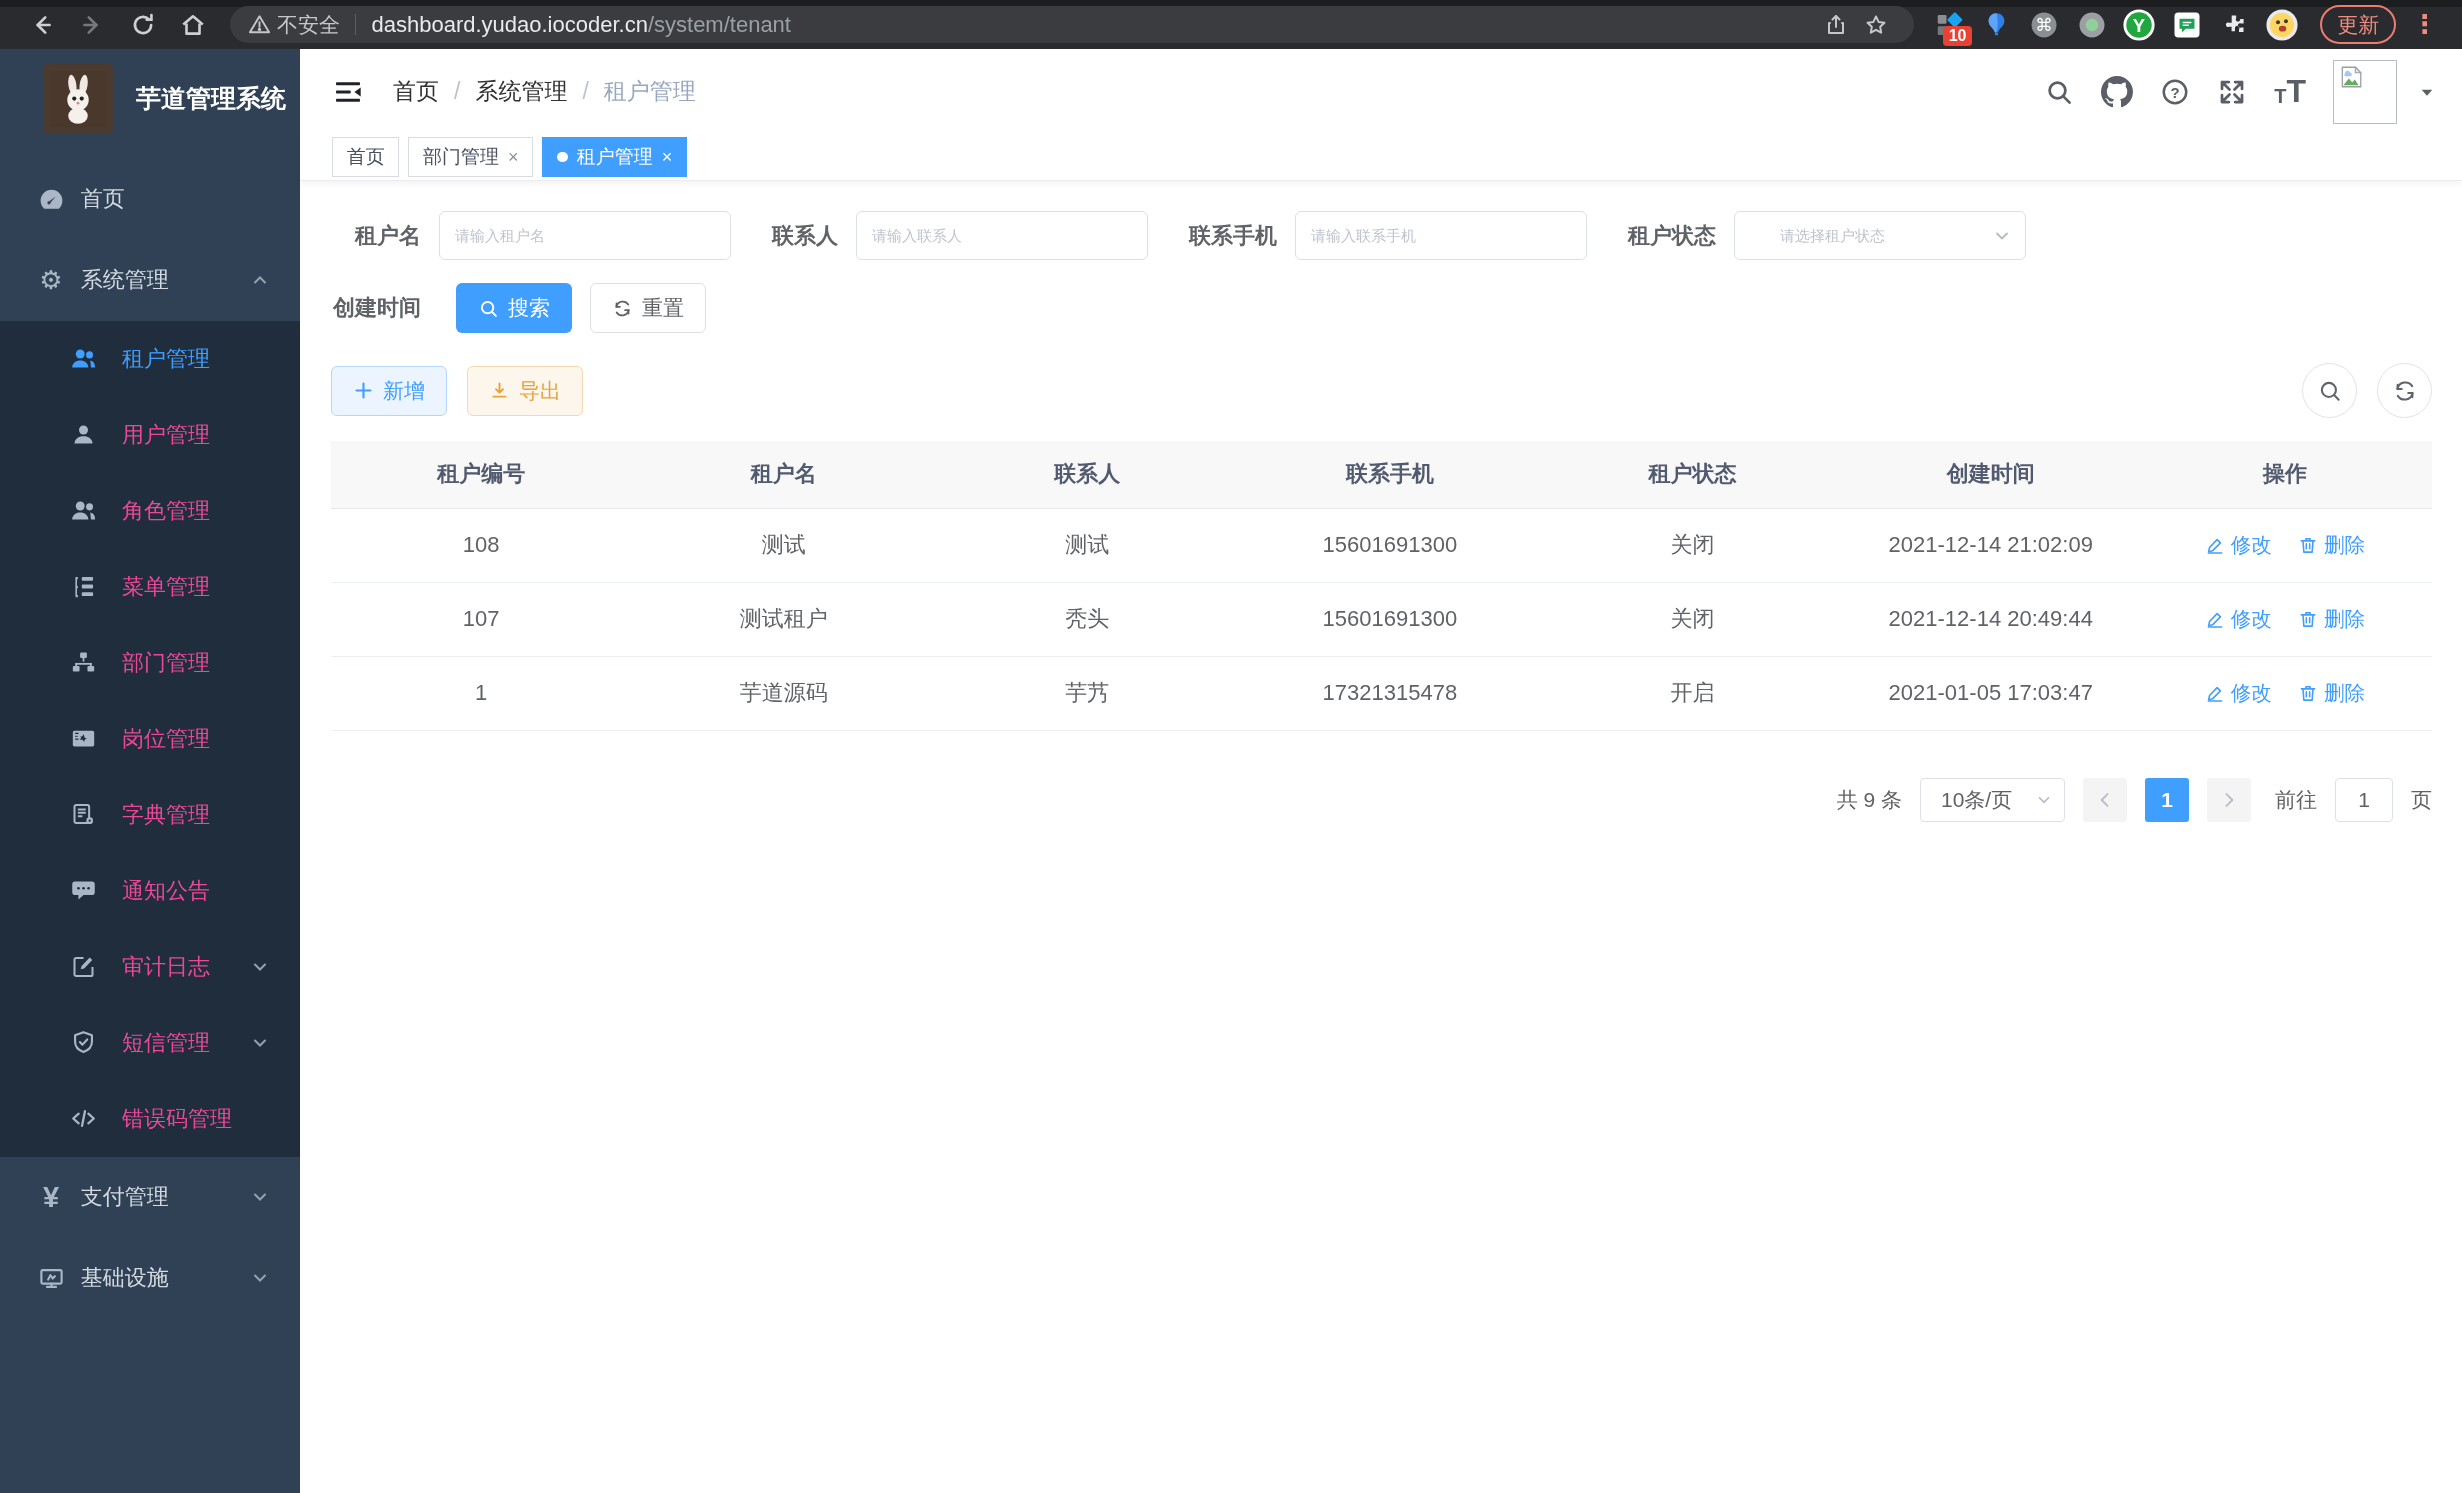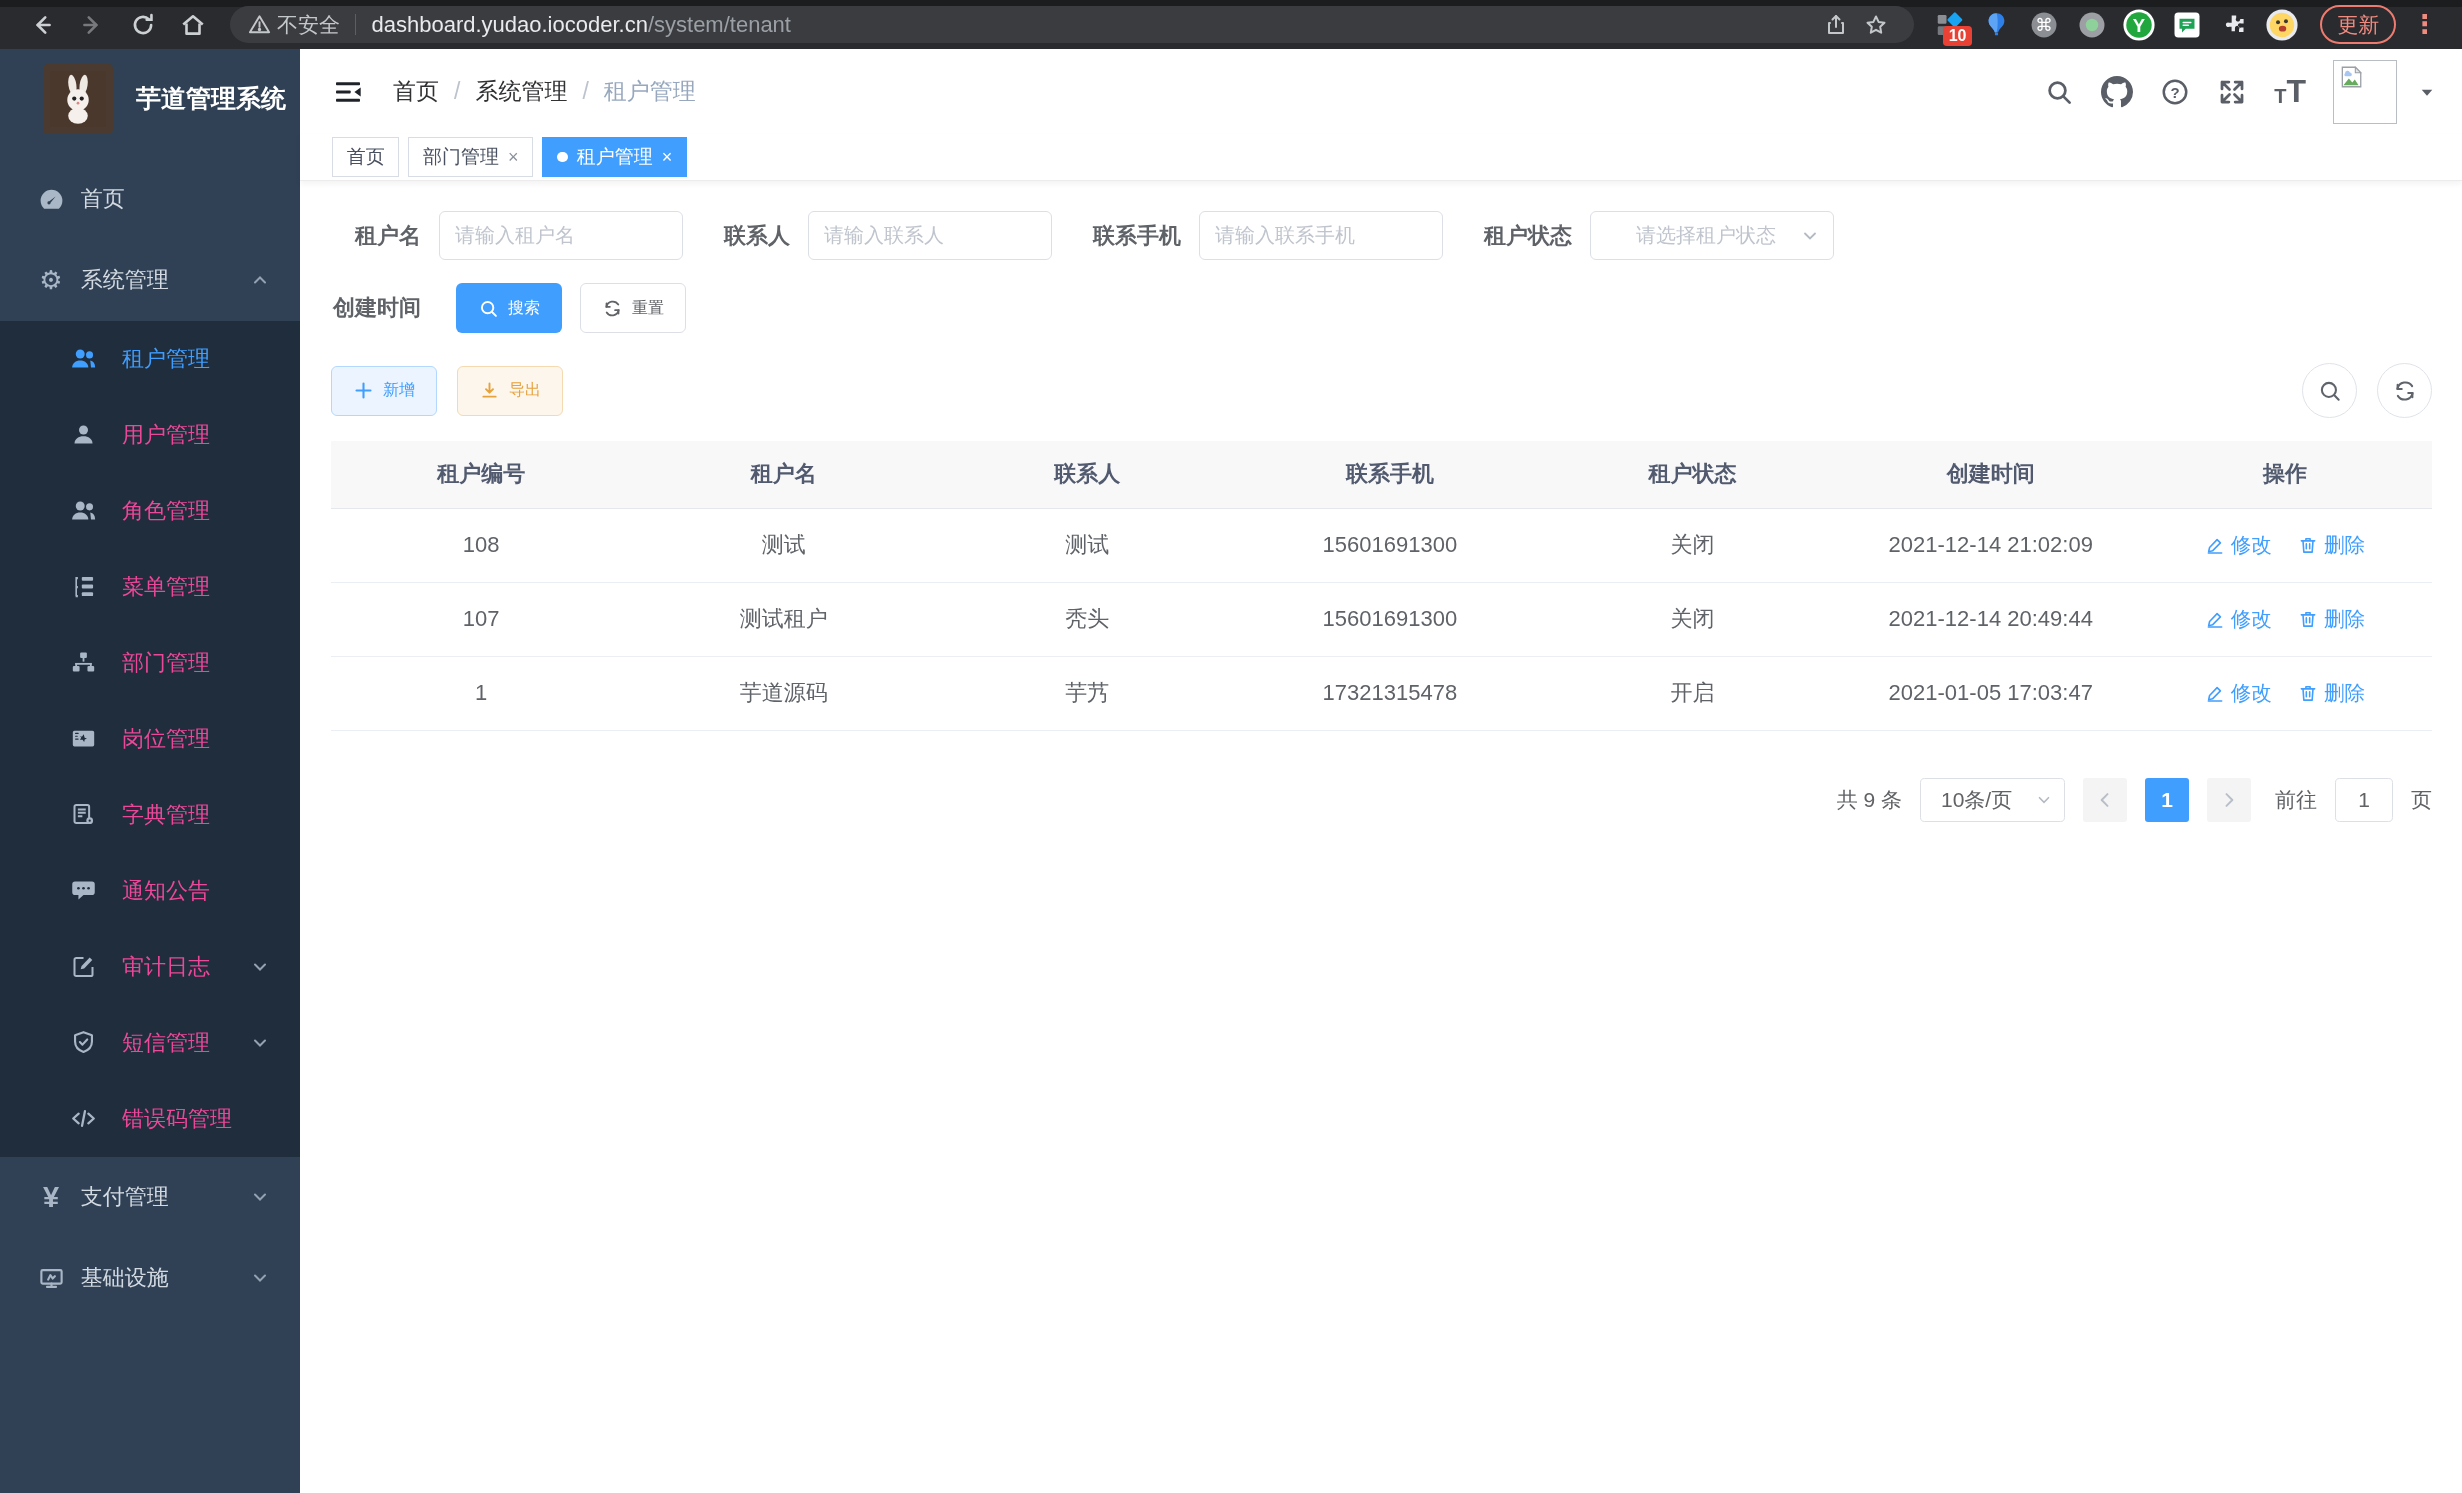--- a/index.html
+++ b/index.html
@@ -66,30 +66,30 @@
   .tag.active { background:#409eff; border-color:#409eff; color:#fff;}
   .tag.active .x { color:#fff; }
   .tdot { width:10.7px; height:10.7px; border-radius:50%; background:#fff; }
 
   
   .content { flex:1; padding:30px 30px 0 31px; background:#fff; }
   .f-row { display:flex; align-items:center; margin-bottom:23px; }
   .f-label { font-size:22px; font-weight:700; color:#5f6368; margin-right:18px; white-space:nowrap;}
   .f-label.slot { width:90px; text-align:right; }
   .f-group { display:flex; align-items:center; margin-right:41px; }
-  .inp { width:244px; height:49px; border:1.5px solid #dcdfe6; border-radius:6px; font-size:20px;
+  .inp { width:292px; height:49px; border:1.5px solid #dcdfe6; border-radius:6px; font-size:15px;
     color:#0f172a; padding:0 15px; outline:none; font-family:inherit; background:#fff;}
   .inp::placeholder { color:#bfc4cd; }
   .sel-wrap { position:relative; display:flex; align-items:center;}
   .sel-wrap .inp { padding-right:46px;padding-left:45px; }
   .sel-chev { position:absolute; right:13.7px; color:#b4bac4; display:flex; pointer-events:none;}
   .drange { width:361px; height:49px; border:1.5px solid #dcdfe6; border-radius:6px; display:flex;
     align-items:center; padding:0 13.7px; gap:12px; color:#bfc4cd; font-size:21px; background:#fff;}
   .drange .dsep { color:#8d939c; font-weight:700; margin:0 10.7px; }
-  .btn { height:50px; border-radius:6px; border:1.5px solid transparent; font-size:16px; font-family:inherit;
+  .btn { height:50px; border-radius:6px; border:1.5px solid transparent; font-size:21px; font-family:inherit;
     display:inline-flex; align-items:center; gap:9px; padding:0 21px; cursor:pointer; white-space:nowrap;}
   .btn-primary { background:#409eff; color:#fff; margin-left:17px;}
   .btn-plain { background:#fff; border-color:#dcdfe6; color:#606266; margin-left:18px;}
   .btn-add { background:#ecf5ff; border-color:#b3d8ff; color:#409eff; }
   .btn-export { background:#fdf6ec; border-color:#f5dab1; color:#e6a23c; margin-left:20px;}
   .toolbar-row { display:flex; align-items:center; margin:30px 0 23px; }
   .circ-group { margin-left:auto; display:flex; gap:20px; }
   .circ { width:55px; height:55px; border-radius:50%; border:1.5px solid #dfe3e9; background:#fff;
     display:flex; align-items:center; justify-content:center; color:#5f646b; cursor:pointer;}
 

